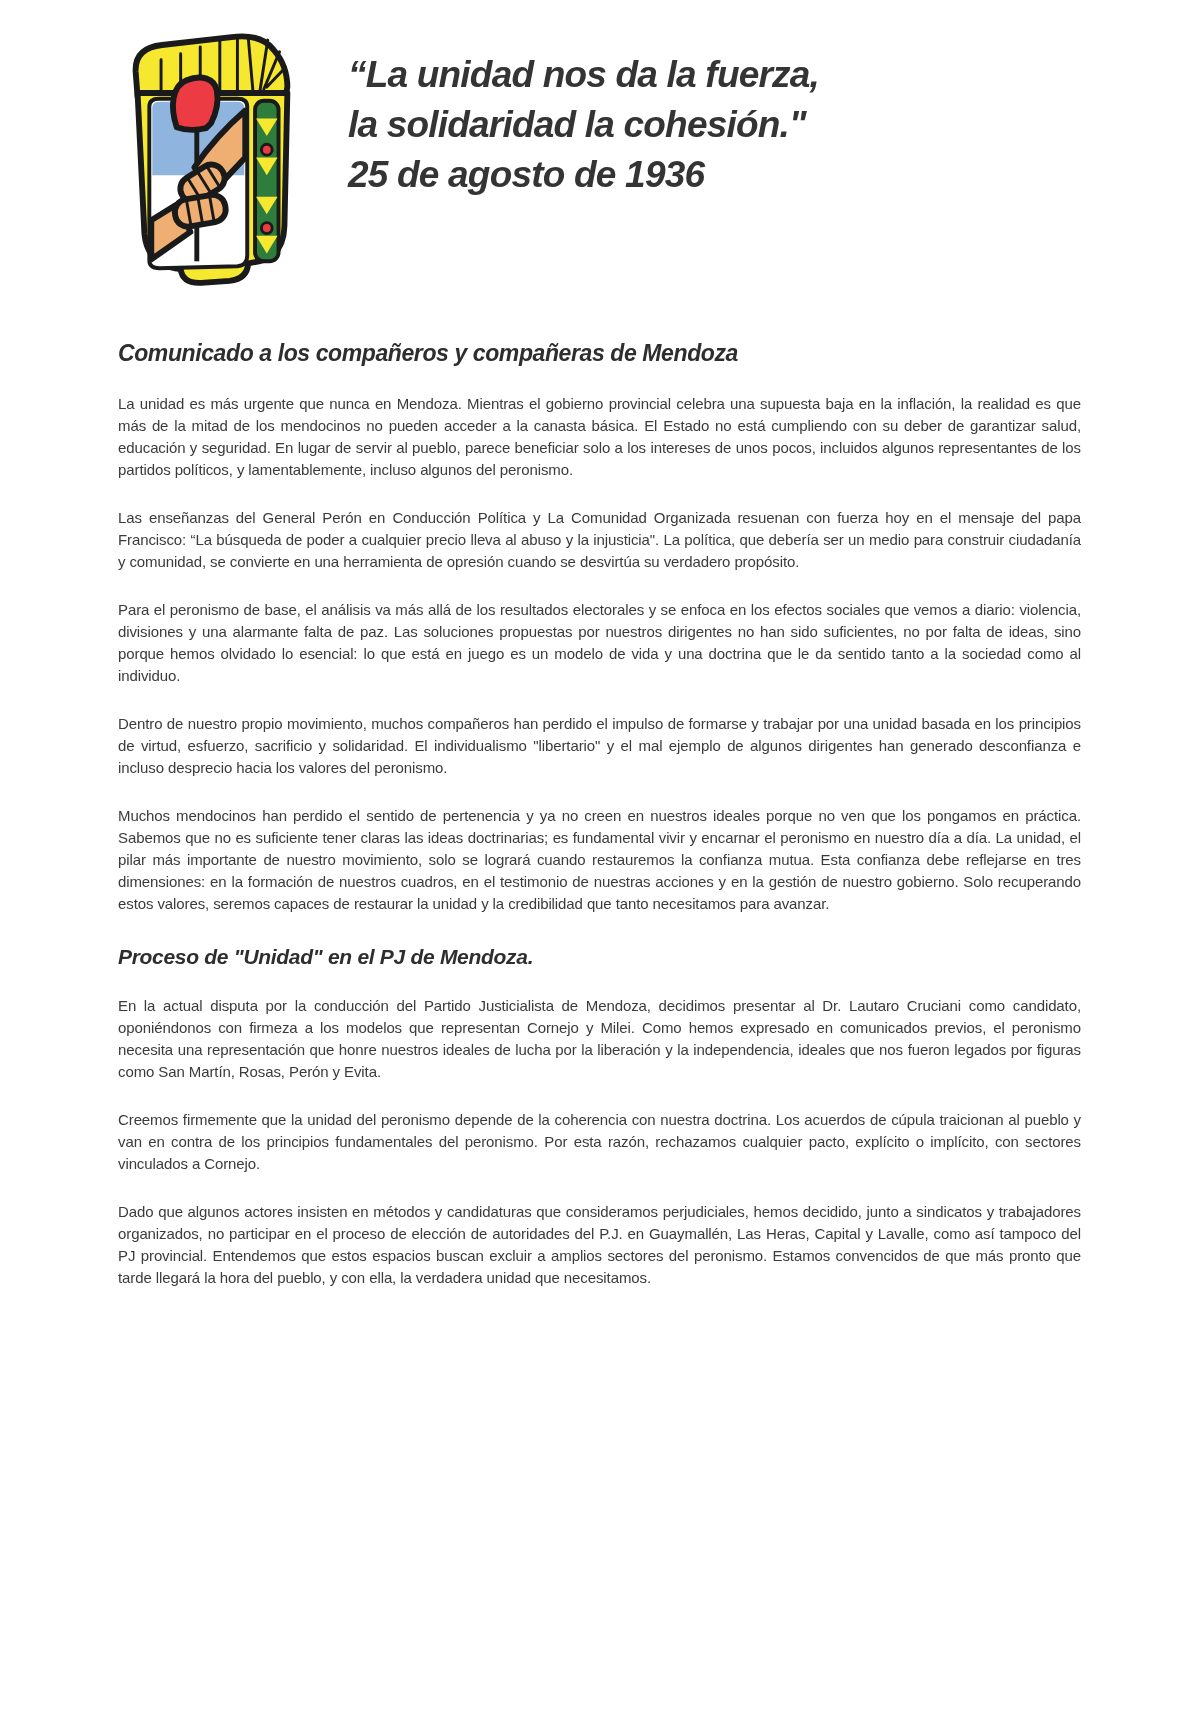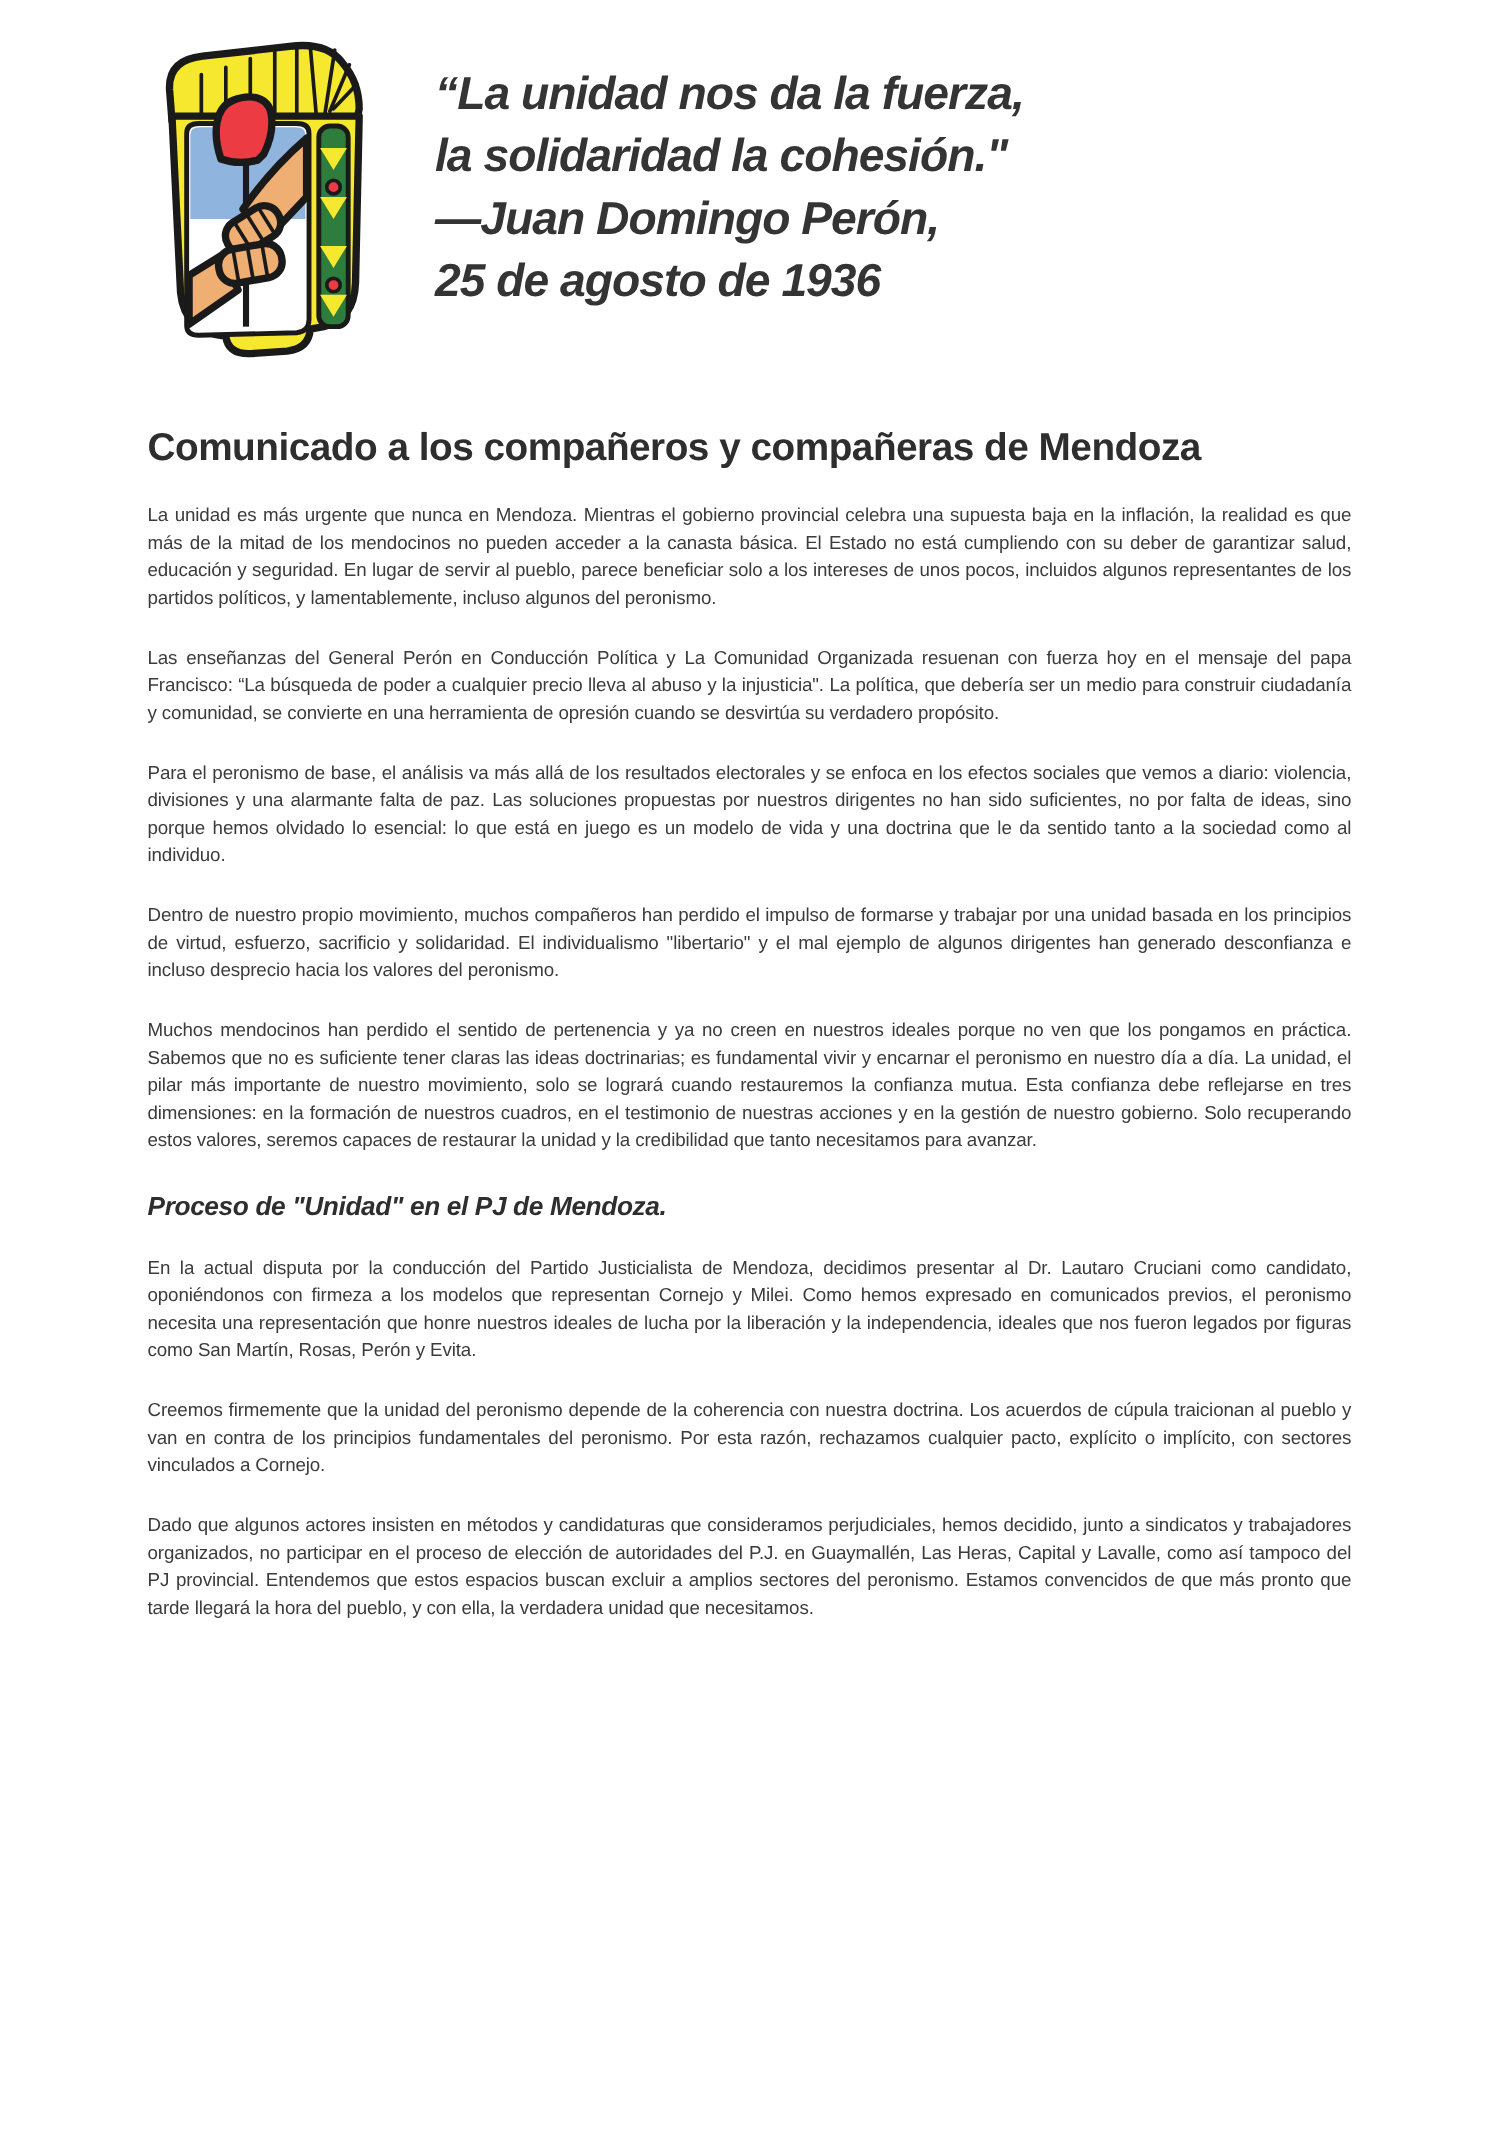--- a/index.html
+++ b/index.html
@@ -26,22 +26,23 @@
     margin-top: 20px;
     font-style: italic;
     font-weight: bold;
     font-size: 37px;
     line-height: 1.35;
     letter-spacing: -0.8px;
     color: #343434;
   }
   .doc-heading {
     margin: 50px 0 0 0;
+    font-style: italic;
     font-weight: bold;
-    font-size: 31px;
+    font-size: 23px;
     letter-spacing: -0.4px;
     color: var(--heading-text, #2e2e2e);
   }
   .doc-subheading {
     margin: 30px 0 0 0;
     font-style: italic;
     font-weight: bold;
     font-size: 21px;
     letter-spacing: -0.3px;
     color: var(--heading-text, #2e2e2e);
@@ -104,21 +105,20 @@
         </g>
         <g transform="rotate(-10 86 184)">
           <rect class="f-tan s-ink" x="58" y="170" width="52" height="28" rx="13"></rect>
           <path class="s-thin no-fill" d="M72,172 L72,197 M84,171 L84,198 M96,171 L96,197"></path>
         </g>
       </svg>
     </div>
     <div class="quote">
       <div>“La unidad nos da la fuerza,</div>
       <div>la solidaridad la cohesión."</div>
-      <div>—Juan Domingo Perón,</div>
       <div>25 de agosto de 1936</div>
     </div>
   </header>
 
   <main>
     <h1 class="doc-heading">Comunicado a los compañeros y compañeras de Mendoza</h1>
 
     <p class="body-par">La unidad es más urgente que nunca en Mendoza. Mientras el gobierno provincial celebra una supuesta baja en la inflación, la realidad es que más de la mitad de los mendocinos no pueden acceder a la canasta básica. El Estado no está cumpliendo con su deber de garantizar salud, educación y seguridad. En lugar de servir al pueblo, parece beneficiar solo a los intereses de unos pocos, incluidos algunos representantes de los partidos políticos, y lamentablemente, incluso algunos del peronismo.</p>
     <p class="body-par">Las enseñanzas del General Perón en Conducción Política y La Comunidad Organizada resuenan con fuerza hoy en el mensaje del papa Francisco: “La búsqueda de poder a cualquier precio lleva al abuso y la injusticia". La política, que debería ser un medio para construir ciudadanía y comunidad, se convierte en una herramienta de opresión cuando se desvirtúa su verdadero propósito.</p>
     <p class="body-par">Para el peronismo de base, el análisis va más allá de los resultados electorales y se enfoca en los efectos sociales que vemos a diario: violencia, divisiones y una alarmante falta de paz. Las soluciones propuestas por nuestros dirigentes no han sido suficientes, no por falta de ideas, sino porque hemos olvidado lo esencial: lo que está en juego es un modelo de vida y una doctrina que le da sentido tanto a la sociedad como al individuo.</p>

